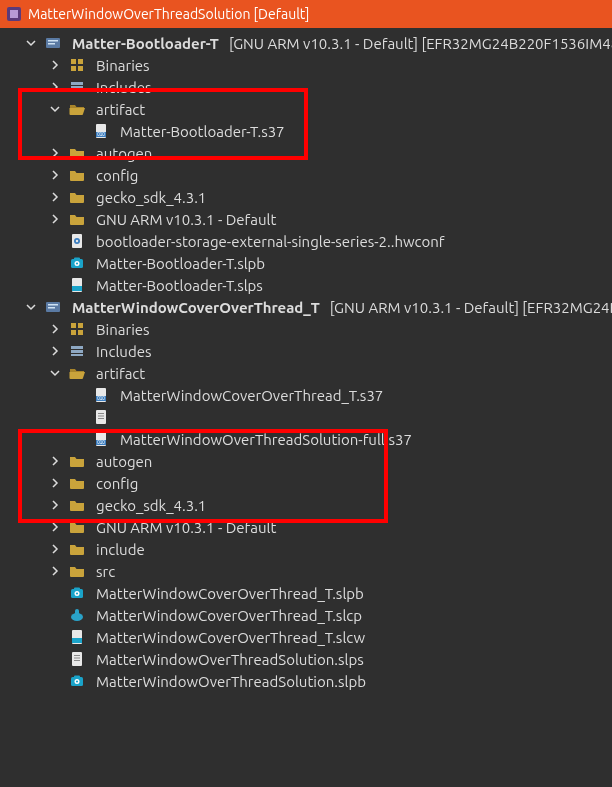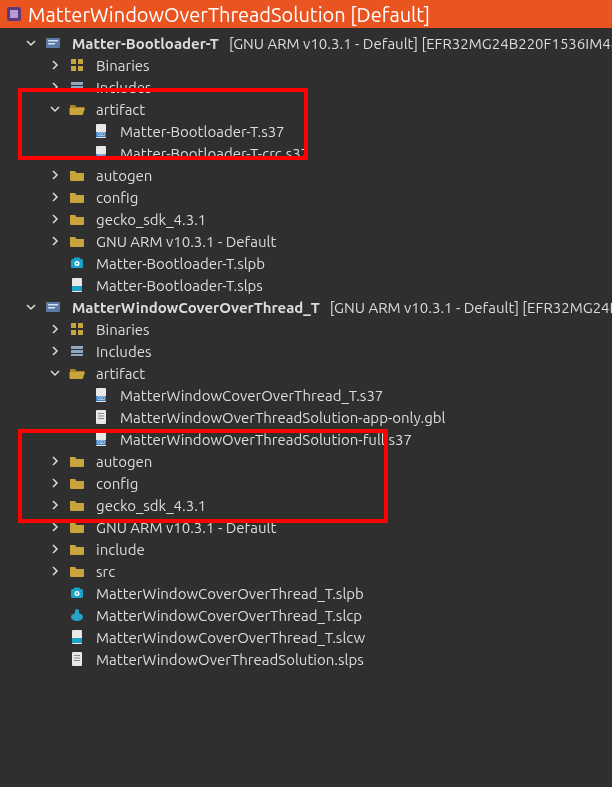--- a/index.html
+++ b/index.html
@@ -11,21 +11,21 @@
     color: #dcdcdc;
     user-select: none;
   }
   .titlebar {
     background: #e95420;
     color: #ffffff;
     height: 28px;
     display: flex;
     align-items: center;
     padding: 0 6px;
-    font-size: 20px;
+    font-size: 14px;
     font-weight: 400;
   }
   .titlebar .app-icon {
     width: 16px; height: 16px;
     margin-right: 6px;
     display: inline-flex; align-items:center; justify-content:center;
   }
   .tree { padding-top: 4px; font-size: 15px; }
   .row {
     display: flex;
@@ -148,34 +148,20 @@
             <rect x="3" y="1" width="10" height="14" rx="1" fill="#e8e8e8"></rect>
             <rect x="3" y="9" width="10" height="5" fill="#3b7dbf"></rect>
             <text x="8" y="13.2" font-size="4.5" text-anchor="middle" fill="#fff" font-family="Arial">010</text>
           </svg>
         </span>
         <span class="label">Matter-Bootloader-T.s37</span>
       </div>
       <div class="row">
         <span class="indent"></span>
         <span class="indent"></span>
-        <span class="indent"></span>
-        <span class="arrow"></span>
-        <span class="icon">
-          <svg width="16" height="16" viewBox="0 0 16 16">
-            <rect x="3" y="1" width="10" height="14" rx="1" fill="#e8e8e8"></rect>
-            <rect x="3" y="9" width="10" height="5" fill="#3b7dbf"></rect>
-            <text x="8" y="13.2" font-size="4.5" text-anchor="middle" fill="#fff" font-family="Arial">010</text>
-          </svg>
-        </span>
-        <span class="label">Matter-Bootloader-T-crc.s37</span>
-      </div>
-      <div class="row">
-        <span class="indent"></span>
-        <span class="indent"></span>
         <span class="arrow">
           <svg width="10" height="10" viewBox="0 0 10 10">
             <path d="M3 1 L7 5 L3 9" fill="none" stroke="#dcdcdc" stroke-width="1.5"></path>
           </svg>
         </span>
         <span class="icon">
           <svg width="16" height="16" viewBox="0 0 16 16">
             <path d="M1 4 h5 l1.5 2 H15 v7 a1 1 0 0 1 -1 1 H2 a1 1 0 0 1 -1 -1 z" fill="#c9a33b"></path>
           </svg>
         </span>
@@ -218,20 +204,33 @@
           <svg width="10" height="10" viewBox="0 0 10 10">
             <path d="M3 1 L7 5 L3 9" fill="none" stroke="#dcdcdc" stroke-width="1.5"></path>
           </svg>
         </span>
         <span class="icon">
           <svg width="16" height="16" viewBox="0 0 16 16">
             <path d="M1 4 h5 l1.5 2 H15 v7 a1 1 0 0 1 -1 1 H2 a1 1 0 0 1 -1 -1 z" fill="#c9a33b"></path>
           </svg>
         </span>
         <span class="label">GNU ARM v10.3.1 - Default</span>
+      </div>
+      <div class="row">
+        <span class="indent"></span>
+        <span class="indent"></span>
+        <span class="arrow"></span>
+        <span class="icon">
+          <svg width="16" height="16" viewBox="0 0 16 16">
+            <rect x="3" y="1" width="10" height="14" rx="1" fill="#e8e8e8"></rect>
+            <circle cx="8" cy="8" r="3" fill="#3b7dbf"></circle>
+            <circle cx="8" cy="8" r="1.2" fill="#e8e8e8"></circle>
+          </svg>
+        </span>
+        <span class="label">bootloader-storage-external-single-series-2..hwconf</span>
       </div>
       <div class="row">
         <span class="indent"></span>
         <span class="indent"></span>
         <span class="arrow"></span>
         <span class="icon">
           <svg width="16" height="16" viewBox="0 0 16 16">
             <rect x="2" y="4" width="12" height="9" rx="1.5" fill="#1aa3c9"></rect>
             <circle cx="8" cy="8.5" r="2.5" fill="#ffffff"></circle>
             <circle cx="8" cy="8.5" r="1.1" fill="#1aa3c9"></circle>
@@ -340,21 +339,20 @@
         <span class="indent"></span>
         <span class="arrow"></span>
         <span class="icon">
           <svg width="16" height="16" viewBox="0 0 16 16">
             <rect x="3" y="1" width="10" height="14" rx="1" fill="#e8e8e8"></rect>
             <rect x="5" y="4" width="6" height="1" fill="#888"></rect>
             <rect x="5" y="6.5" width="6" height="1" fill="#888"></rect>
             <rect x="5" y="9" width="6" height="1" fill="#888"></rect>
           </svg>
         </span>
-        <span class="label">MatterWindowOverThreadSolution-app-only.gbl</span>
       </div>
       <div class="row">
         <span class="indent"></span>
         <span class="indent"></span>
         <span class="indent"></span>
         <span class="arrow"></span>
         <span class="icon">
           <svg width="16" height="16" viewBox="0 0 16 16">
             <rect x="3" y="1" width="10" height="14" rx="1" fill="#e8e8e8"></rect>
             <rect x="3" y="9" width="10" height="5" fill="#3b7dbf"></rect>
@@ -497,19 +495,33 @@
         <span class="arrow"></span>
         <span class="icon">
           <svg width="16" height="16" viewBox="0 0 16 16">
             <rect x="3" y="1" width="10" height="14" rx="1" fill="#e8e8e8"></rect>
             <rect x="5" y="4" width="6" height="1" fill="#888"></rect>
             <rect x="5" y="6.5" width="6" height="1" fill="#888"></rect>
             <rect x="5" y="9" width="6" height="1" fill="#888"></rect>
           </svg>
         </span>
         <span class="label">MatterWindowOverThreadSolution.slps</span>
+      </div>
+      <div class="row">
+        <span class="indent"></span>
+        <span class="indent"></span>
+        <span class="arrow"></span>
+        <span class="icon">
+          <svg width="16" height="16" viewBox="0 0 16 16">
+            <rect x="2" y="4" width="12" height="9" rx="1.5" fill="#1aa3c9"></rect>
+            <circle cx="8" cy="8.5" r="2.5" fill="#ffffff"></circle>
+            <circle cx="8" cy="8.5" r="1.1" fill="#1aa3c9"></circle>
+            <rect x="5" y="2.5" width="6" height="2.5" rx="1" fill="#1aa3c9"></rect>
+          </svg>
+        </span>
+        <span class="label">MatterWindowOverThreadSolution.slpb</span>
       </div>
     </div>
   <div id="highlights">
       <div class="highlight" style="top:60px;left:18px;width:290px;height:72px"></div>
       <div class="highlight" style="top:401px;left:18px;width:370px;height:94px"></div>
     </div>
 </div>
 
 </body></html>

